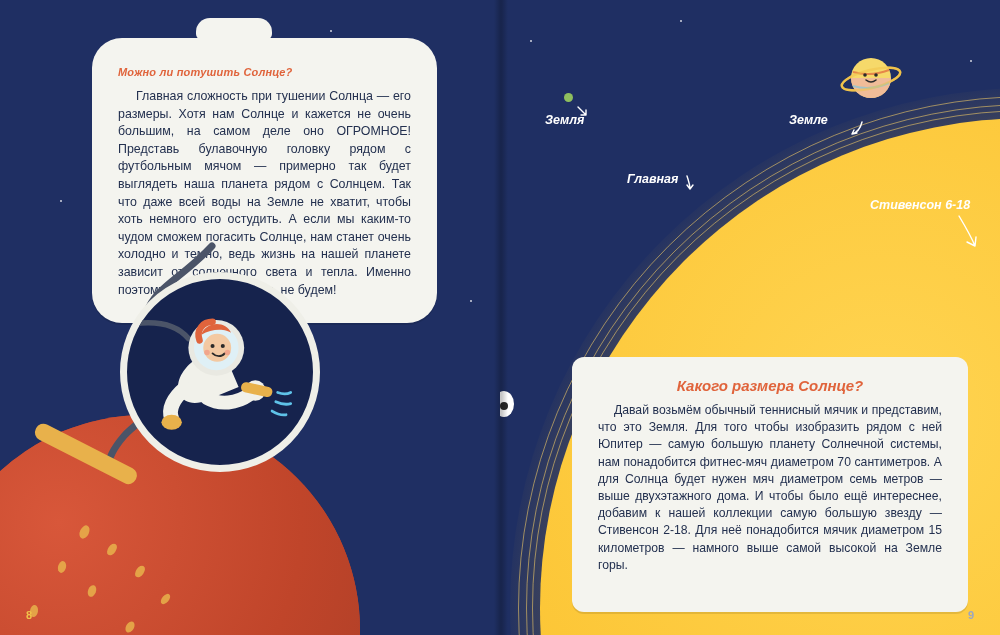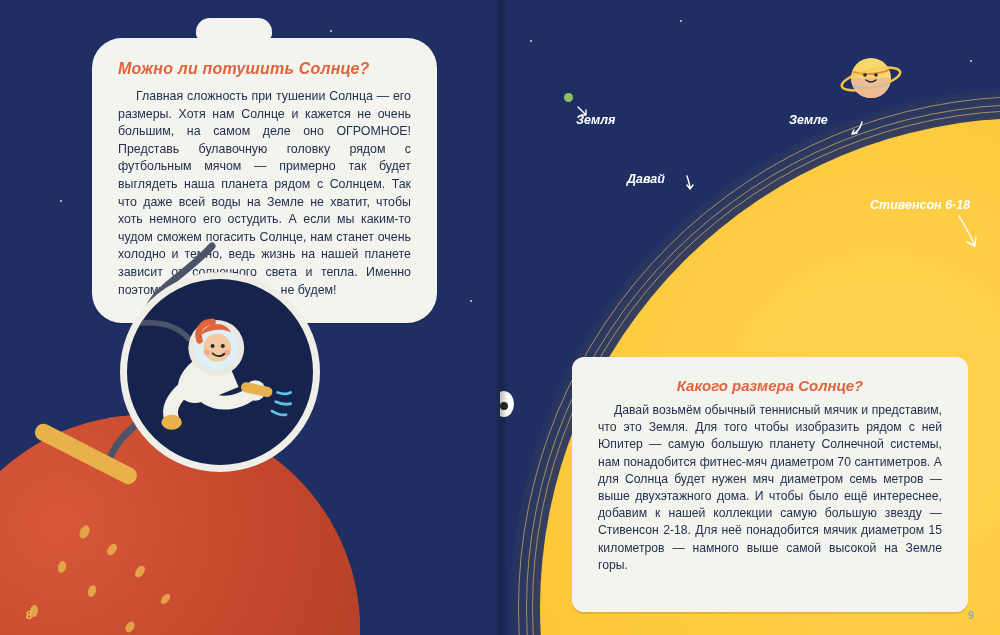--- a/index.html
+++ b/index.html
@@ -108,24 +108,24 @@
   #bubble-left {
     left: 92px;
     top: 38px;
     width: 345px;
     padding: 22px 26px 24px 26px;
     box-sizing: border-box;
     border-radius: 30px;
   }
   #bubble-left .bubble-title {
     color: #e0643c;
-    font-size: 16px;
+    font-size: 11px;
     font-weight: bold;
     font-style: italic;
-    margin: 0 0 10px 0;
+    margin: 6px 0 10px 0;
     letter-spacing: 0.2px;
   }
   #bubble-left .bubble-body {
     color: #23304f;
     font-size: 12.4px;
     line-height: 17.6px;
     text-align: justify;
     margin: 0;
     text-indent: 18px;
   }
@@ -369,31 +369,31 @@
     </svg>
 
     <div class="bubble" id="bubble-right" style="left:72px;">
       <p class="bubble-title">Какого размера Солнце?</p>
       <p class="bubble-body">Давай возьмём обычный теннисный мячик и представим, что это Земля. Для того чтобы изобразить рядом с ней Юпитер — самую большую планету Солнечной системы, нам понадобится фитнес-мяч диаметром 70 сантиметров. А для Солнца будет нужен мяч диаметром семь метров — выше двухэтажного дома. И чтобы было ещё интереснее, добавим к нашей коллекции самую большую звезду — Стивенсон 2-18. Для неё понадобится мячик диаметром 15 километров — намного выше самой высокой на Земле горы.</p>
     </div>
 
     <div class="page-number" id="page-number-right">9</div>
   </div>
 
-  <div class="label" style="left:576px; top:113px;">Земля</div>
+  <div class="label" style="left:545px; top:113px;">Земля</div>
   <svg style="position:absolute; left:575px; top:104px; width:16px; height:16px; z-index:21;" viewBox="0 0 16 16">
     <path d="M3 3 L 11 11 M 11 11 L 6 11 M 11 11 L 11 6" fill="none" stroke="#ffffff" stroke-width="1.4" stroke-linecap="round"></path>
   </svg>
 
   <div class="label" style="left:789px; top:113px;">Земле</div>
   <svg style="position:absolute; left:848px; top:120px; width:18px; height:18px; z-index:21;" viewBox="0 0 18 18">
     <path d="M14 2 C 12 10, 8 13, 4 14 M 4 14 L 9 13 M 4 14 L 6 10" fill="none" stroke="#ffffff" stroke-width="1.4" stroke-linecap="round"></path>
   </svg>
 
-  <div class="label" style="left:627px; top:172px;">Давай</div>
+  <div class="label" style="left:627px; top:172px;">Главная</div>
   <svg style="position:absolute; left:681px; top:174px; width:18px; height:18px; z-index:21;" viewBox="0 0 18 18">
     <path d="M6 2 C 8 8, 9 11, 9 15 M 9 15 L 6 11 M 9 15 L 12 11" fill="none" stroke="#ffffff" stroke-width="1.4" stroke-linecap="round"></path>
   </svg>
 
   <div class="label" style="left:870px; top:198px;">Стивенсон 6-18</div>
   <svg style="position:absolute; left:955px; top:214px; width:26px; height:36px; z-index:21;" viewBox="0 0 26 36">
     <path d="M4 2 C 10 12, 16 22, 20 32 M 20 32 L 12 28 M 20 32 L 21 23" fill="none" stroke="#ffffff" stroke-width="1.4" stroke-linecap="round"></path>
   </svg>
 
   <div class="gutter-shadow"></div>

